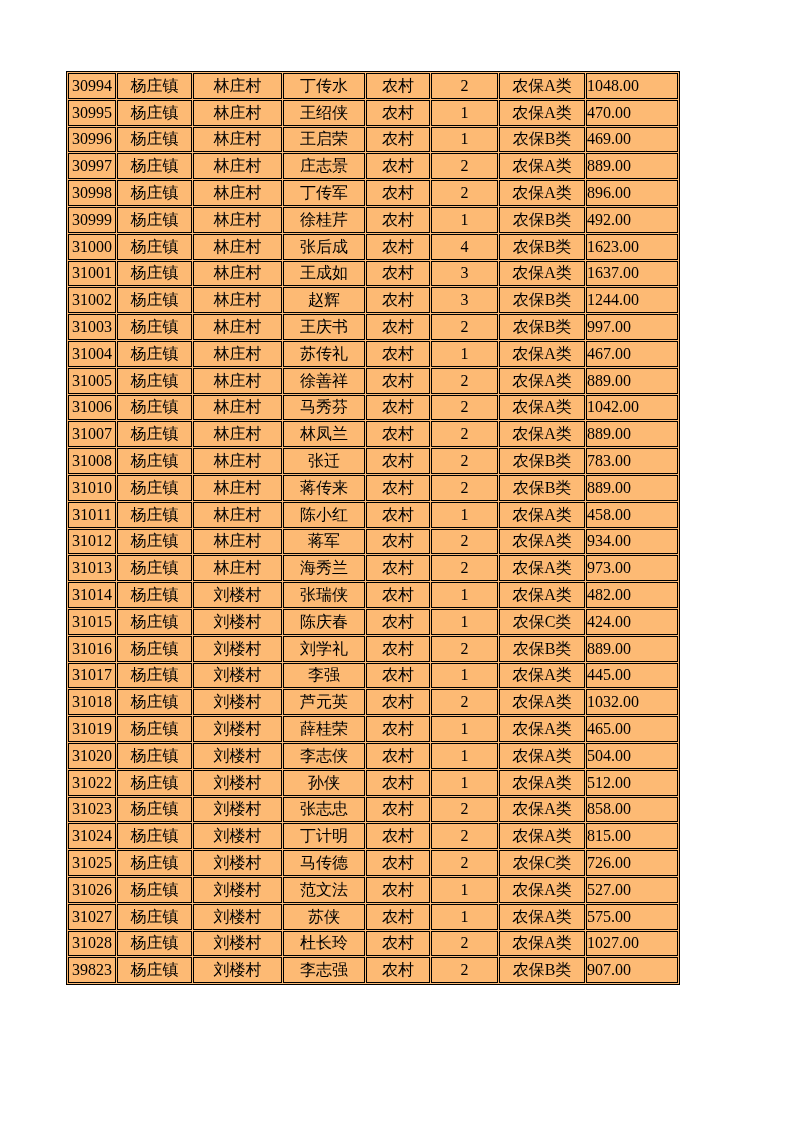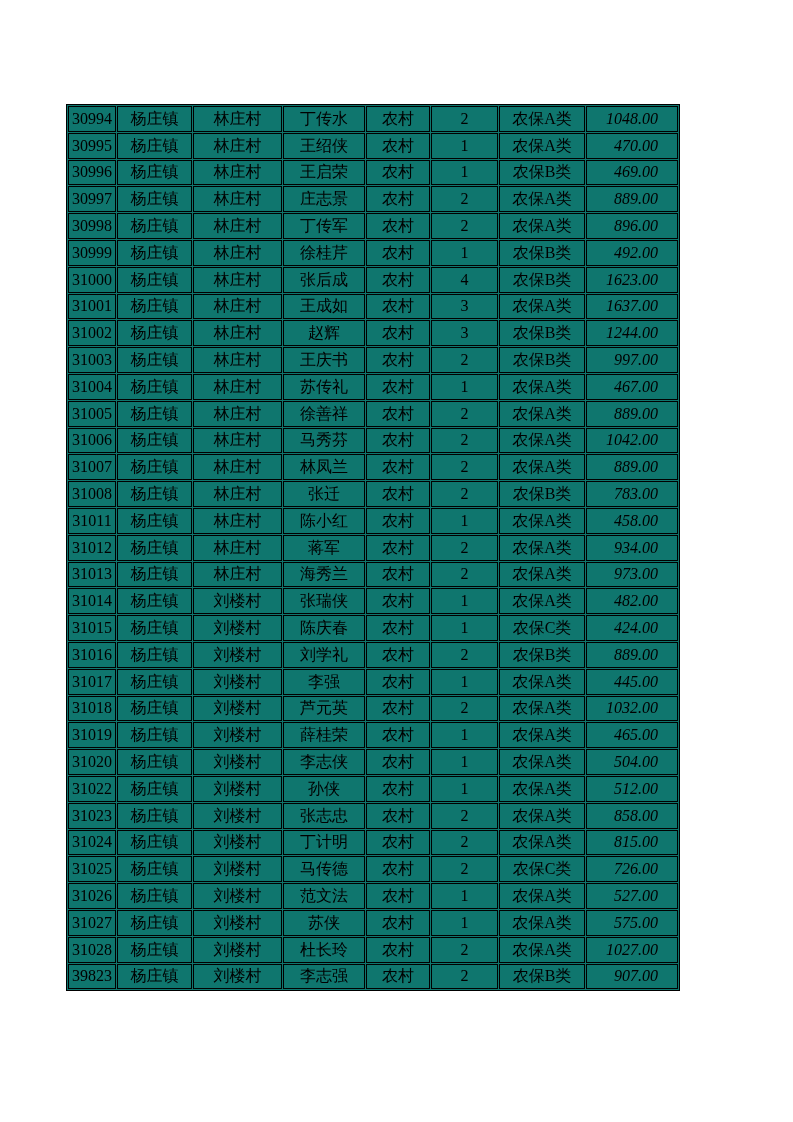--- a/index.html
+++ b/index.html
@@ -20,39 +20,37 @@
     overflow: hidden;
   }
   table.grid {
     position: absolute;
     left: 66px;
     top: 71px;
     border-collapse: separate;
     border-spacing: 1px;
     table-layout: fixed;
     border: 1px solid #000000;
-    background: #0f766e;
-    margin-top: 33px;
+    background: #fdba74;
   }
   table.grid td {
     border: 1px solid #000000;
     height: 23.8px;
     padding: 0;
     text-align: center;
     vertical-align: middle;
     font-size: 16px;
     line-height: 1;
     color: #000000;
     white-space: nowrap;
     overflow: hidden;
   }
   table.grid td.col-amount {
-    text-align: right;
+    text-align: left;
     padding-right: 19px;
-    font-style: italic;
   }
   col.c0 { width: 48px; }
   col.c1 { width: 75px; }
   col.c2 { width: 89px; }
   col.c3 { width: 82px; }
   col.c4 { width: 64px; }
   col.c5 { width: 67px; }
   col.c6 { width: 86px; }
   col.c7 { width: 92px; }
 </style>
@@ -216,20 +214,30 @@
           <td>31008</td>
           <td>杨庄镇</td>
           <td>林庄村</td>
           <td>张迁</td>
           <td>农村</td>
           <td>2</td>
           <td>农保B类</td>
           <td class="col-amount">783.00</td>
         </tr>
         <tr>
+          <td>31010</td>
+          <td>杨庄镇</td>
+          <td>林庄村</td>
+          <td>蒋传来</td>
+          <td>农村</td>
+          <td>2</td>
+          <td>农保B类</td>
+          <td class="col-amount">889.00</td>
+        </tr>
+        <tr>
           <td>31011</td>
           <td>杨庄镇</td>
           <td>林庄村</td>
           <td>陈小红</td>
           <td>农村</td>
           <td>1</td>
           <td>农保A类</td>
           <td class="col-amount">458.00</td>
         </tr>
         <tr>

